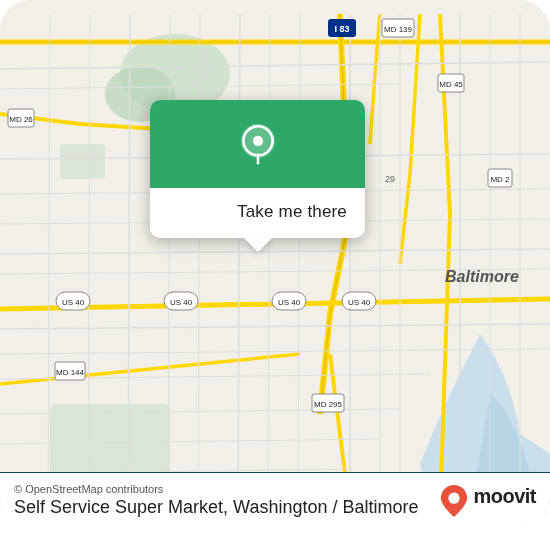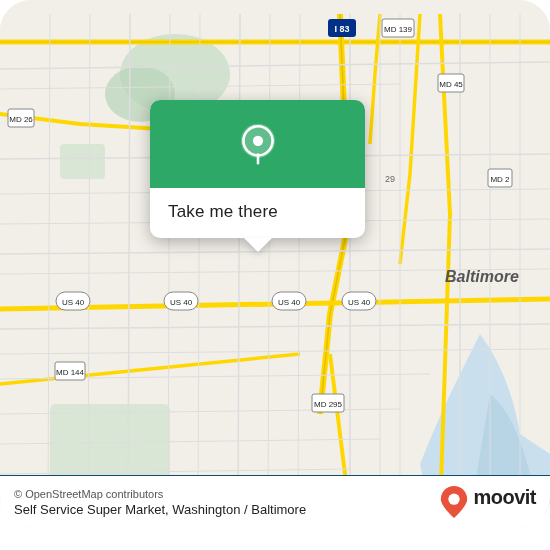--- a/index.html
+++ b/index.html
@@ -92,21 +92,21 @@
     }
 
     #take-me-there-btn {
       background: white;
       border: none;
       font-size: 17px;
       font-weight: 500;
       color: #222;
       cursor: pointer;
       letter-spacing: 0.01em;
-      text-align: left;
+      text-align: right;
       width: 100%;
       padding: 0;
     }
 
     
     #bottom-bar {
       position: absolute;
       bottom: 0;
       left: 0;
       width: 100%;
@@ -123,21 +123,21 @@
       display: flex;
       flex-direction: column;
     }
 
     #attribution-text {
       font-size: 11px;
       color: #555;
     }
 
     #location-text {
-      font-size: 13px;
+      font-size: 18px;
       color: #222;
       font-weight: 400;
       margin-top: 2px;
     }
 
     #moovit-logo-area {
       display: flex;
       align-items: flex-start;
       gap: 5px;
     }

